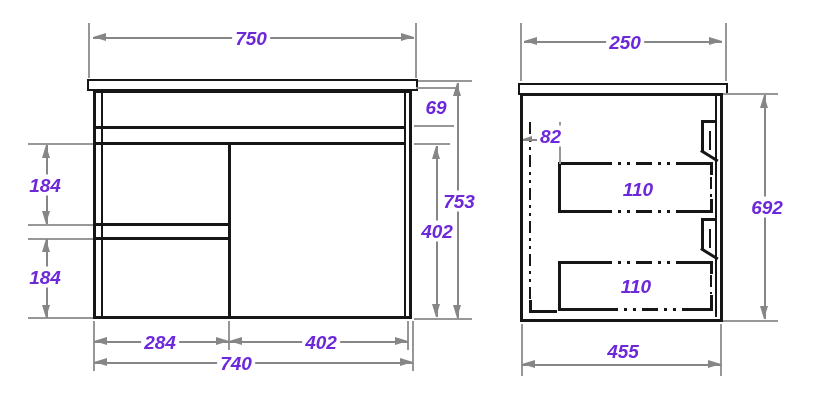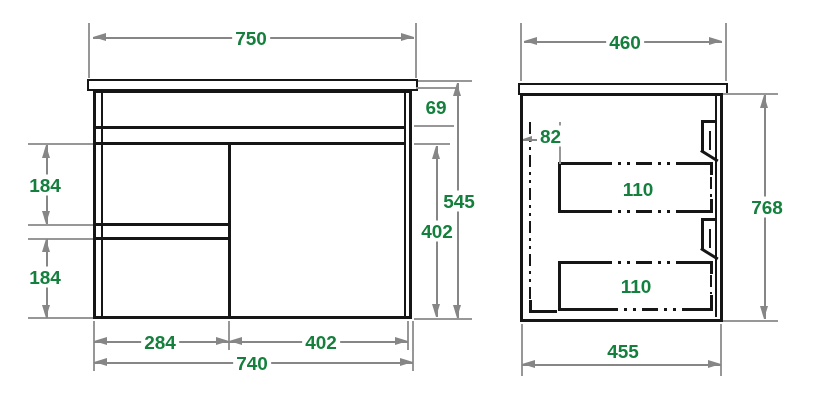--- a/index.html
+++ b/index.html
@@ -13,21 +13,21 @@
   .ext{background:#979797;}
   .ph-h{height:3px;background:repeating-linear-gradient(90deg,#161616 0 16px,transparent 16px 22px,#161616 22px 25px,transparent 25px 31px,#161616 31px 34px,transparent 34px 40px);}
   .hid-v{width:2px;background:repeating-linear-gradient(180deg,#161616 0 12px,transparent 12px 17px,#161616 17px 20px,transparent 20px 25px,#161616 25px 28px,transparent 28px 33px);}
   .diag{height:2.5px;background:#161616;transform-origin:0 50%;}
   .aL{width:0;height:0;border:4.5px solid transparent;border-left:0;border-right:13px solid #868686;}
   .aR{width:0;height:0;border:4.5px solid transparent;border-right:0;border-left:13px solid #868686;}
   .aU{width:0;height:0;border:4.5px solid transparent;border-top:0;border-bottom:13px solid #868686;}
   .aD{width:0;height:0;border:4.5px solid transparent;border-bottom:0;border-top:13px solid #868686;}
   .aLs{width:0;height:0;border:3.5px solid transparent;border-left:0;border-right:9px solid #868686;}
   .lbl{position:absolute;transform:translate(-50%,-50%);font-weight:bold;font-size:19px;line-height:1;
-       color:#15803d;background:#fff;padding:1px 3px;white-space:nowrap;}
+       color:#6d28d9;background:#fff;padding:1px 3px;white-space:nowrap;font-style:italic;}
   .lbl.anchor-left{transform:translate(0,-50%);}
 </style>
 </head>
 <body>
 
 <div class="canvas">
 
   <div class="box thin" style="left:87px;top:79px;width:331px;height:12px;"></div>
   <div class="box" style="left:93px;top:90px;width:319px;height:229px;"></div>
   <div class="ln" style="left:101px;top:93px;width:1.5px;height:224px;"></div>
@@ -47,21 +47,21 @@
 
   <div class="ext" style="left:416px;top:87px;width:42px;height:1.5px;"></div>
   <div class="ext" style="left:414px;top:125px;width:40px;height:1.5px;"></div>
   <span class="lbl" style="left:436px;top:107px;">69</span>
 
   <div class="ext" style="left:418px;top:80px;width:54px;height:1.5px;"></div>
   <div class="ext" style="left:414px;top:318px;width:58px;height:1.5px;"></div>
   <div class="dl" style="left:457px;top:83px;width:1.5px;height:235px;"></div>
   <div class="aU" style="left:453px;top:83px;"></div>
   <div class="aD" style="left:453px;top:305px;"></div>
-  <span class="lbl" style="left:459px;top:201px;">545</span>
+  <span class="lbl" style="left:459px;top:201px;">753</span>
 
   <div class="ext" style="left:414px;top:143px;width:36px;height:1.5px;"></div>
   <div class="dl" style="left:436px;top:146px;width:1.5px;height:171px;"></div>
   <div class="aU" style="left:432px;top:146px;"></div>
   <div class="aD" style="left:432px;top:304px;"></div>
   <span class="lbl" style="left:437px;top:231px;">402</span>
 
   <div class="ext" style="left:28px;top:143px;width:65px;height:1.5px;"></div>
   <div class="ext" style="left:28px;top:224px;width:65px;height:1.5px;"></div>
   <div class="ext" style="left:28px;top:238px;width:65px;height:1.5px;"></div>
@@ -83,21 +83,21 @@
   <div class="aL" style="left:94px;top:337px;"></div>
   <div class="aR" style="left:216px;top:337px;"></div>
   <span class="lbl" style="left:160px;top:342px;">284</span>
   <div class="dl" style="left:229px;top:341px;width:179px;height:1.5px;"></div>
   <div class="aL" style="left:229px;top:337px;"></div>
   <div class="aR" style="left:395px;top:337px;"></div>
   <span class="lbl" style="left:321px;top:342px;">402</span>
   <div class="dl" style="left:94px;top:362px;width:319px;height:1.5px;"></div>
   <div class="aL" style="left:94px;top:358px;"></div>
   <div class="aR" style="left:400px;top:358px;"></div>
-  <span class="lbl" style="left:252px;top:363px;">740</span>
+  <span class="lbl" style="left:236px;top:363px;">740</span>
 
   <div class="box thin" style="left:518px;top:83px;width:210px;height:12px;"></div>
   <div class="box" style="left:520px;top:93px;width:203px;height:229px;"></div>
   <div class="ln" style="left:715px;top:96px;width:2px;height:221px;"></div>
   <div class="hid-v" style="left:529px;top:122px;height:178px;"></div>
   <div class="ln" style="left:529px;top:300px;width:2.5px;height:12px;"></div>
   <div class="ln" style="left:529px;top:310px;width:28px;height:2.5px;"></div>
 
   <div class="ln" style="left:558px;top:162px;width:3px;height:51px;"></div>
   <div class="ln" style="left:558px;top:162px;width:38px;height:3px;"></div>
@@ -130,33 +130,33 @@
   <div class="ln" style="left:701px;top:218px;width:16px;height:2.5px;"></div>
   <div class="ln" style="left:701px;top:218px;width:2.5px;height:32px;"></div>
   <div class="ln" style="left:709px;top:229px;width:2px;height:19px;"></div>
   <div class="diag" style="left:701px;top:247px;width:20px;transform:rotate(32deg);"></div>
 
   <div class="ext" style="left:520px;top:23px;width:1.5px;height:58px;"></div>
   <div class="ext" style="left:725px;top:23px;width:1.5px;height:58px;"></div>
   <div class="dl" style="left:524px;top:41px;width:198px;height:1.5px;"></div>
   <div class="aL" style="left:524px;top:37px;"></div>
   <div class="aR" style="left:709px;top:37px;"></div>
-  <span class="lbl" style="left:625px;top:42px;">460</span>
+  <span class="lbl" style="left:625px;top:42px;">250</span>
 
   <div class="ext" style="left:559px;top:122px;width:1.5px;height:42px;"></div>
   <div class="dl" style="left:523px;top:139px;width:14px;height:1.5px;"></div>
   <div class="aLs" style="left:523px;top:136px;"></div>
   <span class="lbl anchor-left" style="left:537px;top:136px;">82</span>
 
   <div class="ext" style="left:723px;top:93px;width:55px;height:1.5px;"></div>
   <div class="ext" style="left:723px;top:320px;width:55px;height:1.5px;"></div>
   <div class="dl" style="left:764px;top:95px;width:1.5px;height:224px;"></div>
   <div class="aU" style="left:760px;top:95px;"></div>
   <div class="aD" style="left:760px;top:306px;"></div>
-  <span class="lbl" style="left:767px;top:207px;">768</span>
+  <span class="lbl" style="left:767px;top:207px;">692</span>
 
   <div class="ext" style="left:521px;top:324px;width:1.5px;height:52px;"></div>
   <div class="ext" style="left:720px;top:324px;width:1.5px;height:52px;"></div>
   <div class="dl" style="left:522px;top:364px;width:199px;height:1.5px;"></div>
   <div class="aL" style="left:522px;top:360px;"></div>
   <div class="aR" style="left:708px;top:360px;"></div>
   <span class="lbl" style="left:623px;top:351px;">455</span>
 
 </div>
 

